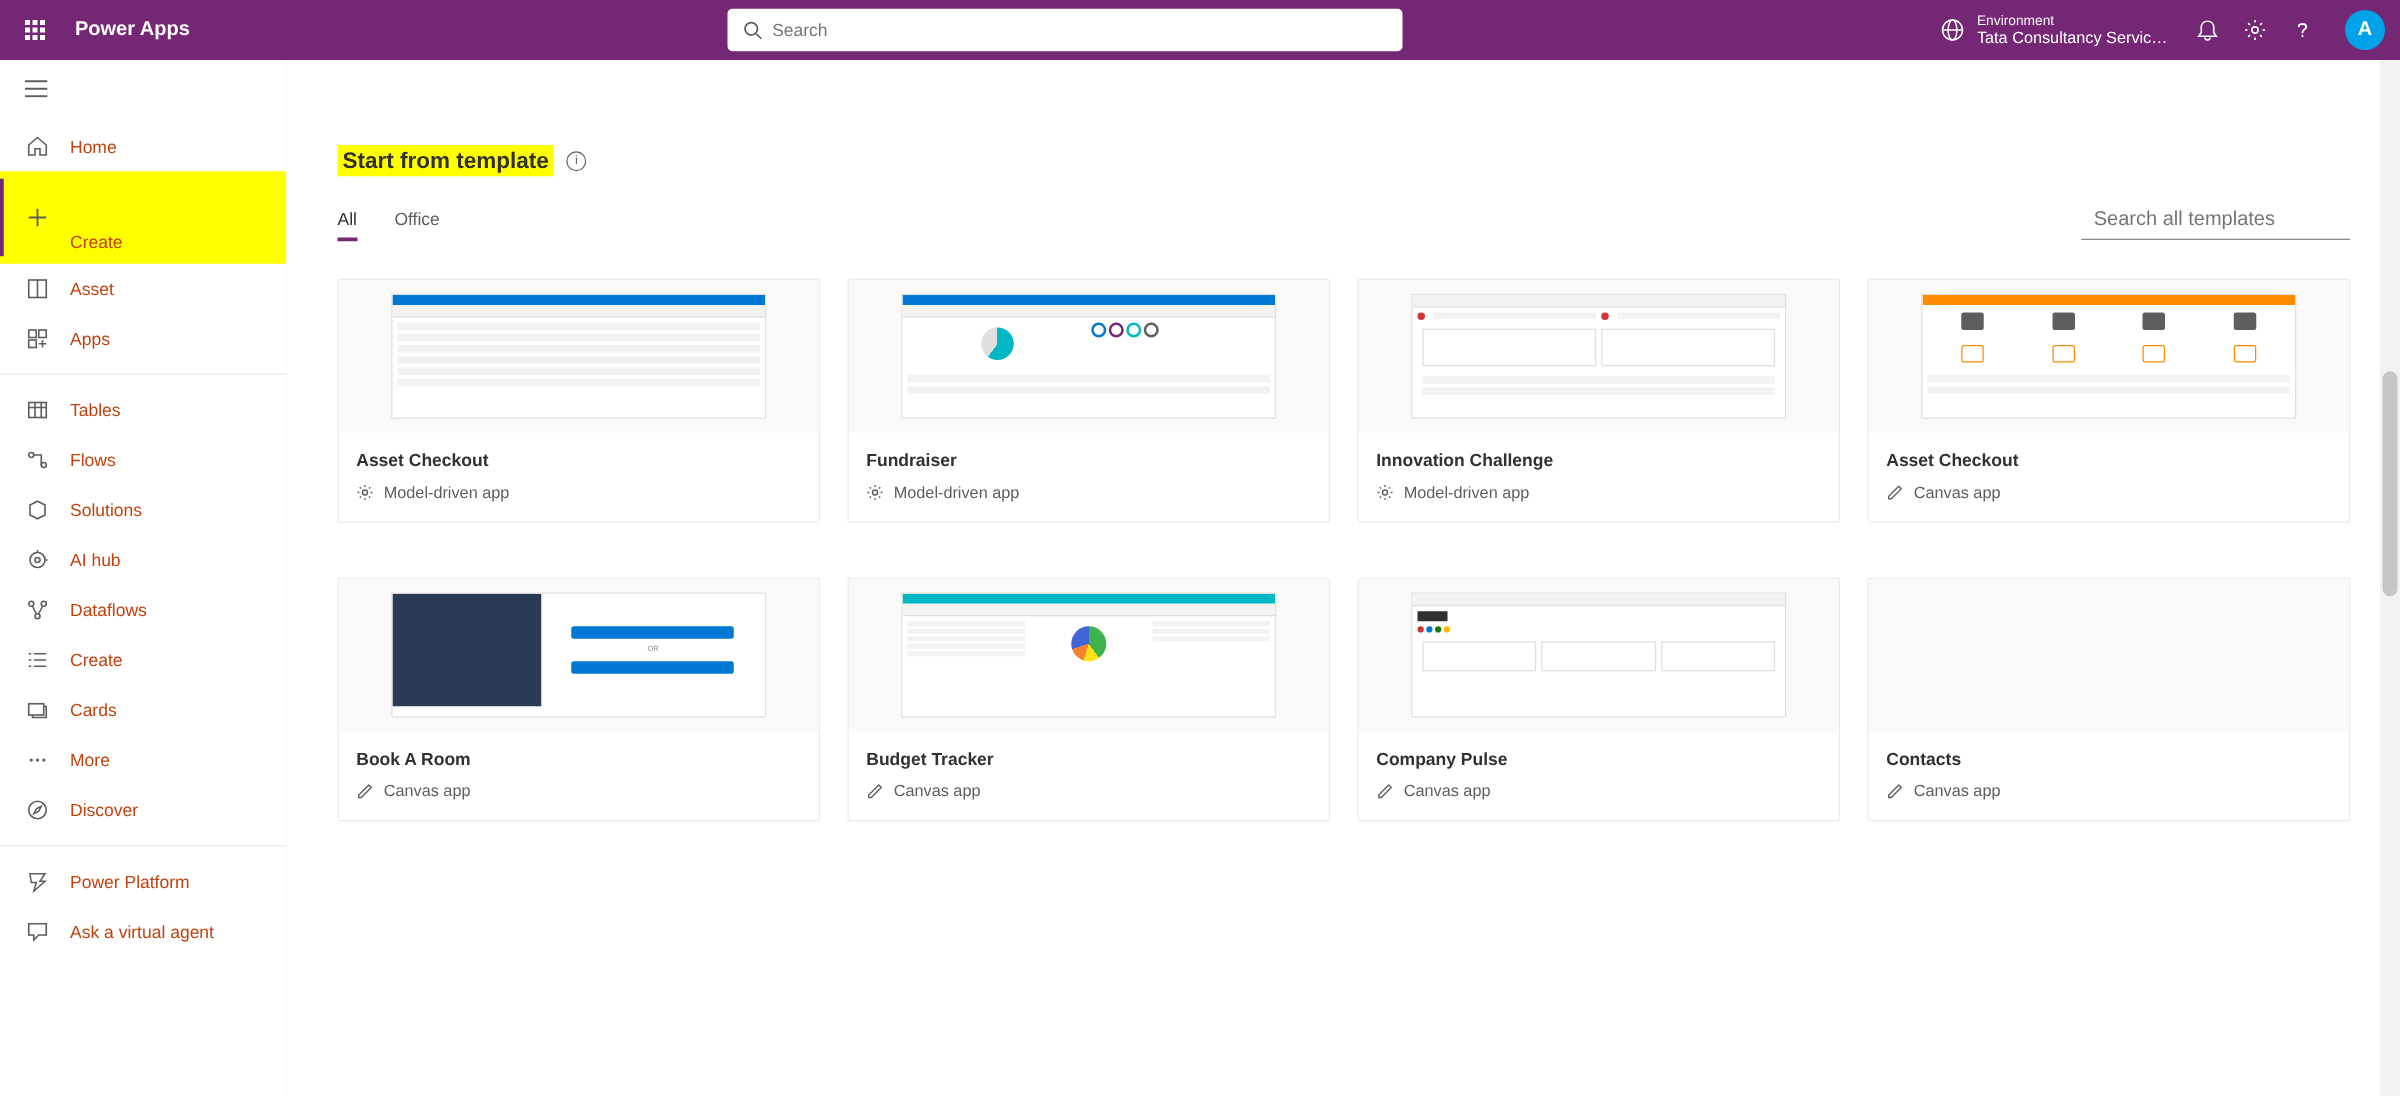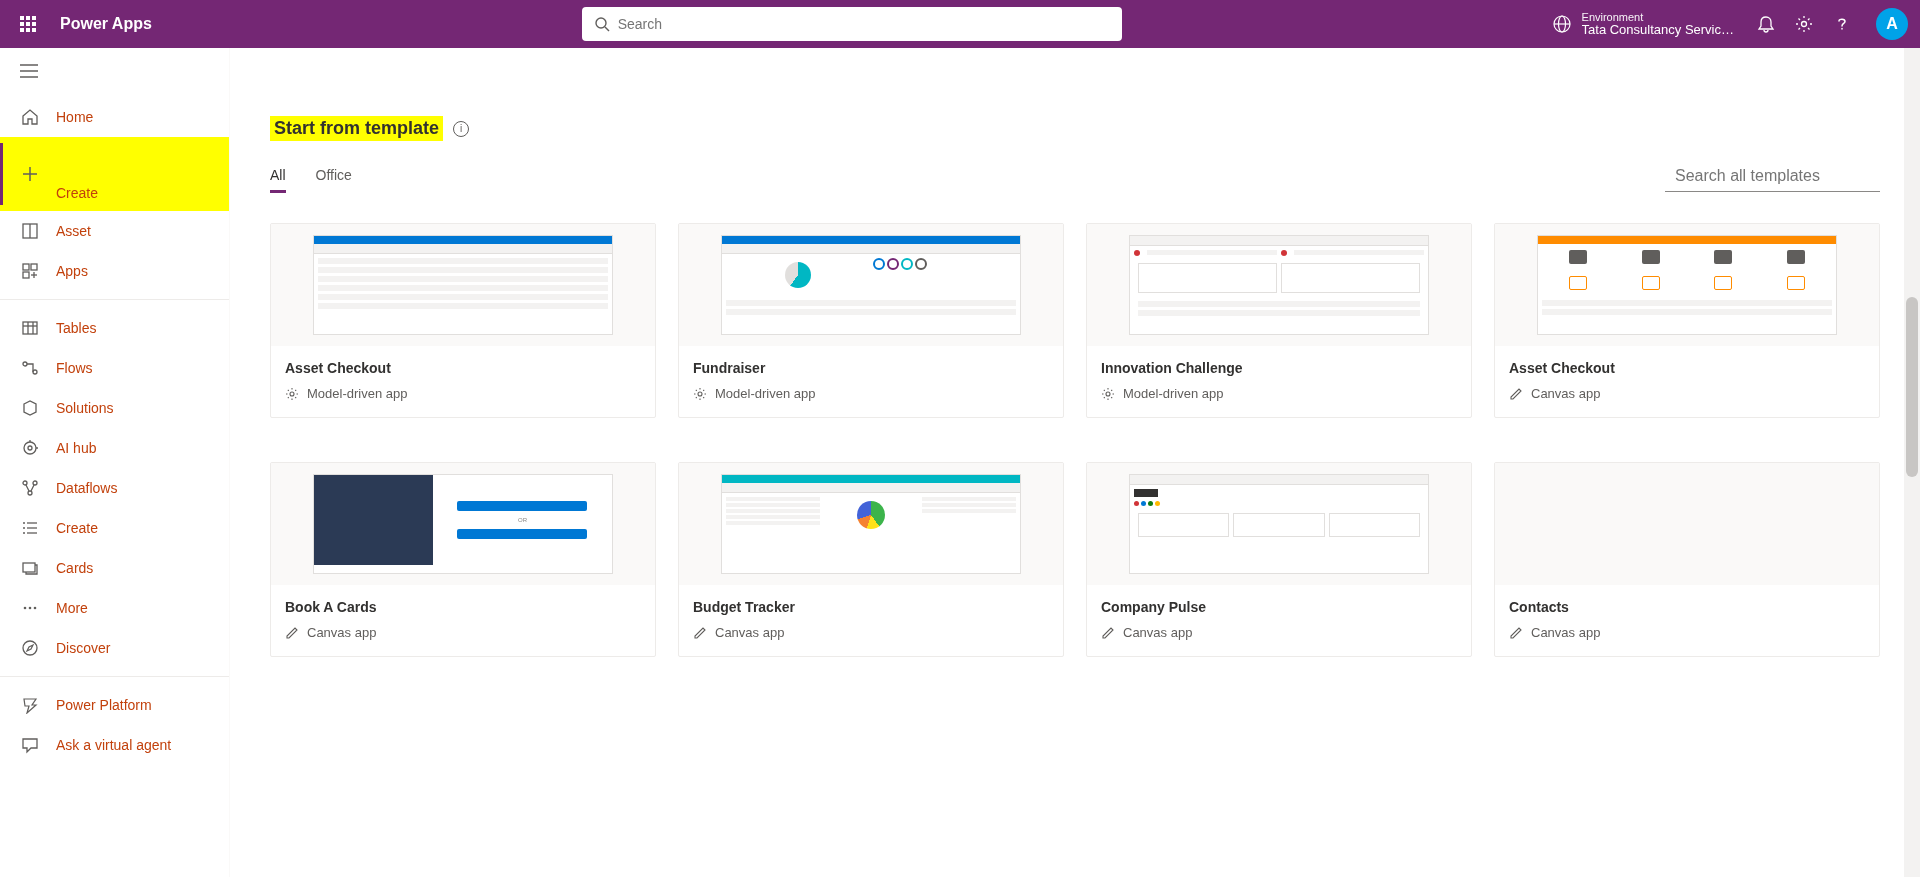--- a/index.html
+++ b/index.html
@@ -480,21 +480,21 @@
                 <div class="thumb-left"></div>
                 <div class="thumb-right">
                   <div class="thumb-btn"></div>
                   <div style="font-size:6px;color:#8a8886;">OR</div>
                   <div class="thumb-btn" style="background:#0078d4;"></div>
                 </div>
               </div>
             </div>
         </div>
         <div class="card-info">
-          <div class="card-title">Book A Cards</div>
+          <div class="card-title">Book A Room</div>
           <div class="card-meta">
             <span class="card-meta-icon">
                 <svg width="14" height="14" viewBox="0 0 14 14">
                   <path d="M2 12 L2 10 L10 2 L12 4 L4 12 Z" stroke="#605e5c" stroke-width="1.1" fill="none"></path>
                 </svg>
               </span>
             <span>Canvas app</span>
           </div>
         </div>
       </div>

